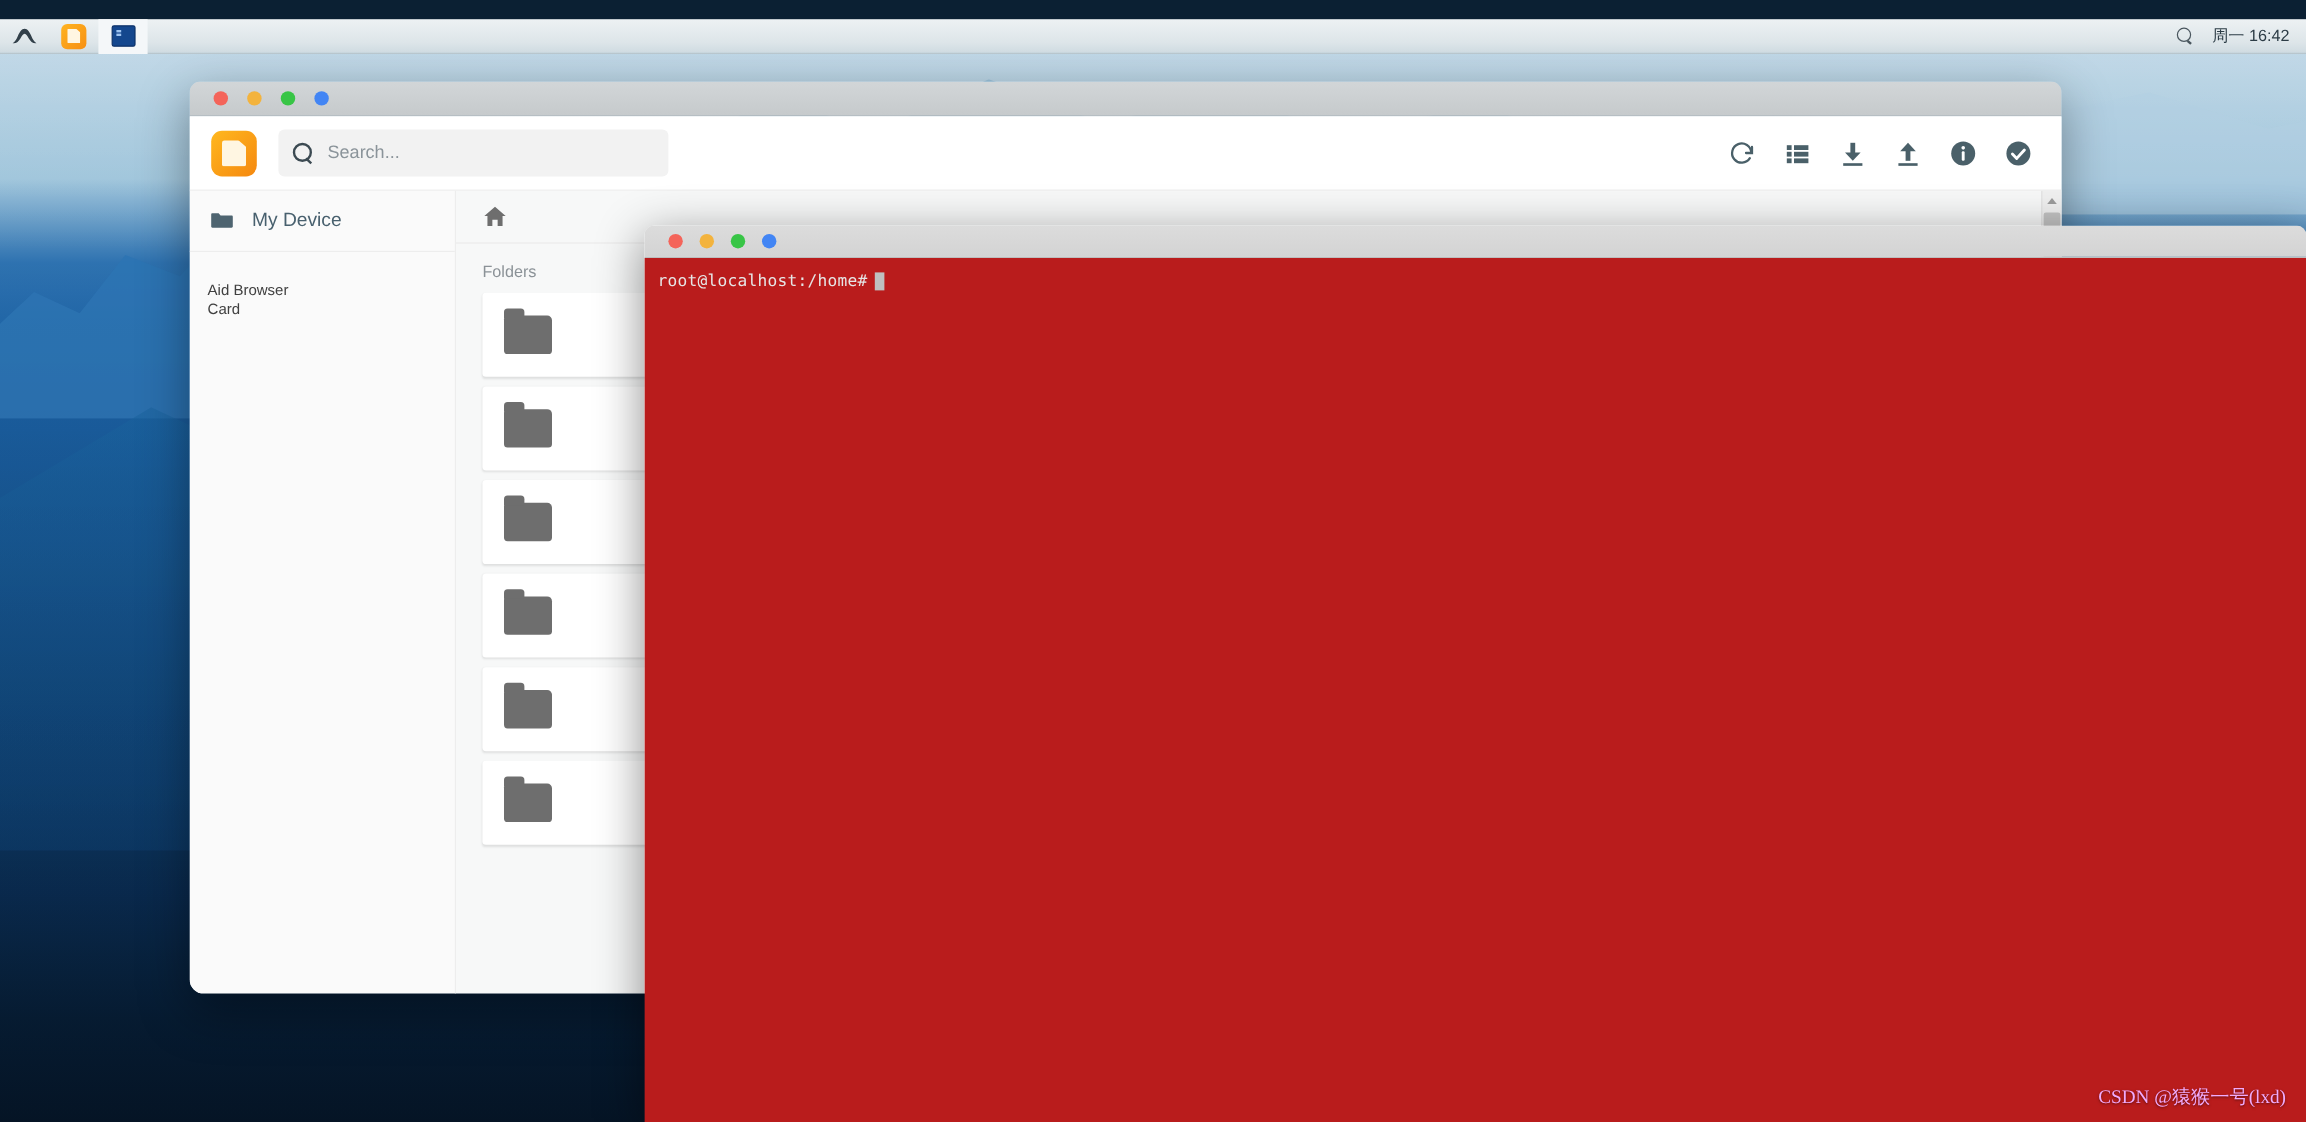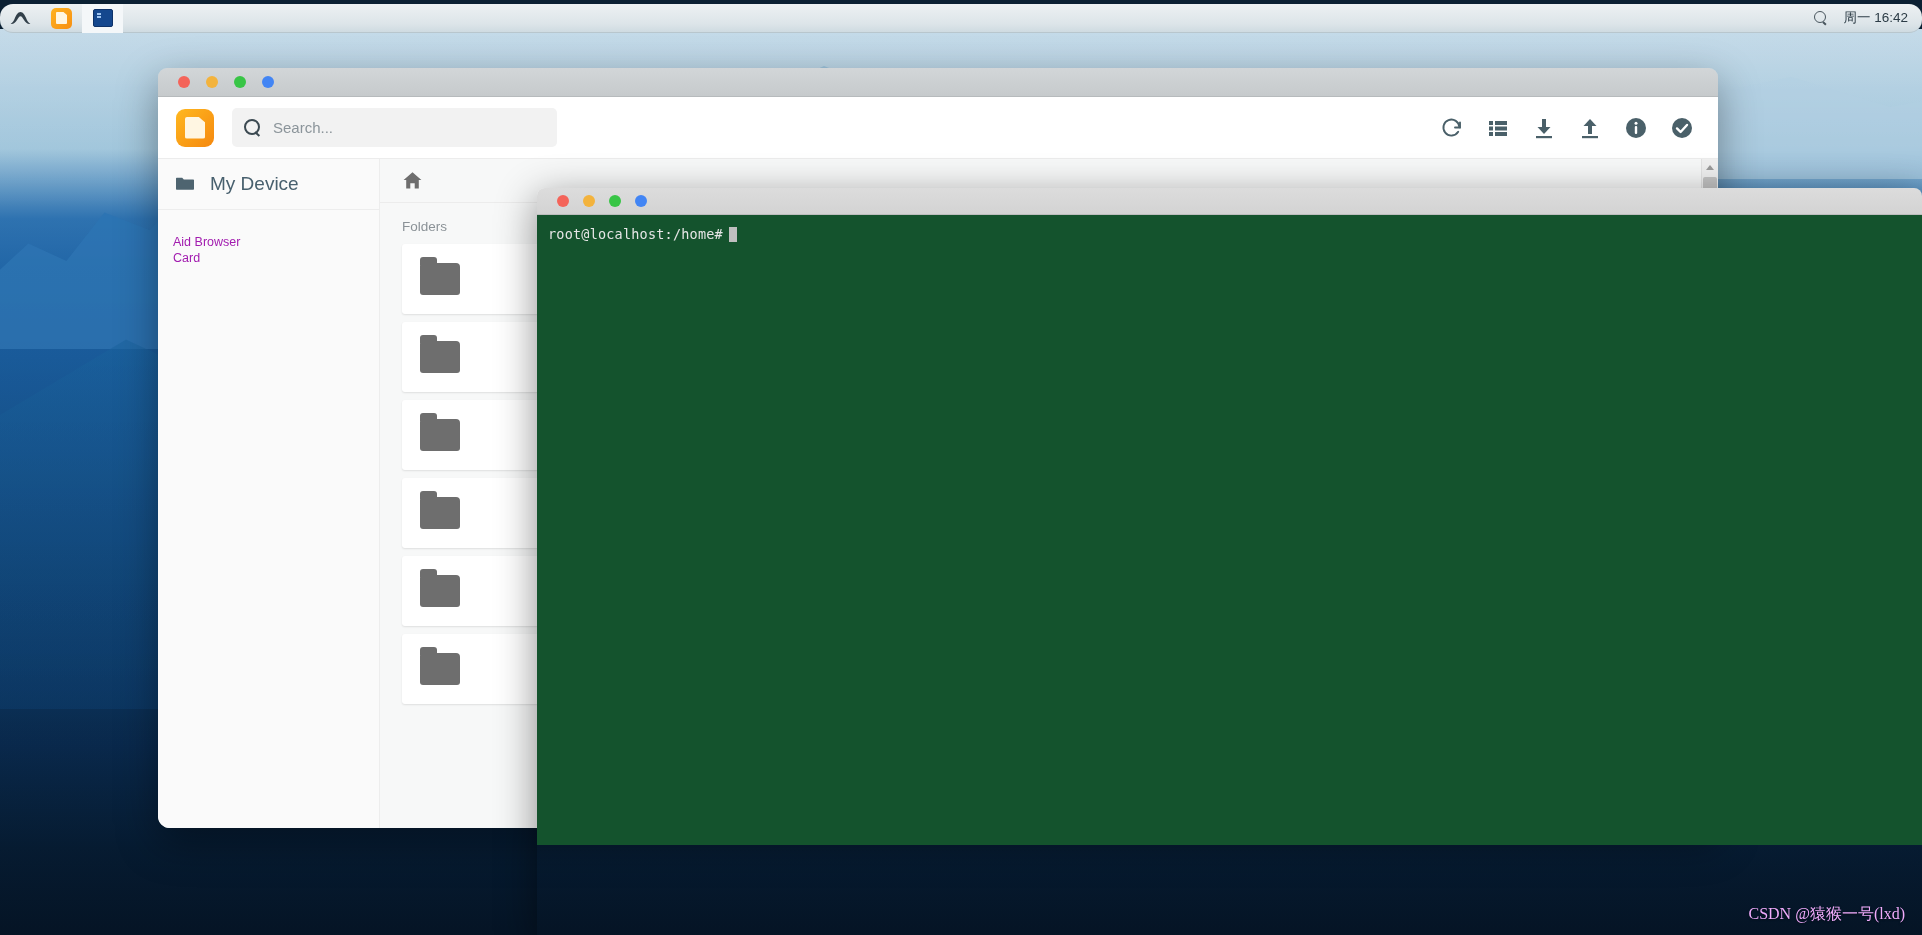--- a/index.html
+++ b/index.html
@@ -57,27 +57,26 @@
     opacity: .55;
   }
   .haze {
     position: absolute; left:0; top:0; width:1922px; height:906px;
     background: linear-gradient(to bottom, rgba(255,255,255,.18) 0px,
       rgba(255,255,255,0) 180px, rgba(0,0,0,.10) 620px, rgba(0,0,0,.28) 906px);
   }
 
   
   #topbar {
-    position: absolute; left: 0; top: 4px;
+    position: absolute; left: 0; top: 16px;
     width: 1922px; height: 29px;
     background: linear-gradient(to bottom, #edf1f3, #dde5e9 70%, #cfdbe1);
     border-bottom: 1px solid #b8c6cd;
     display: flex; align-items: center;
     z-index: 50;
-    border-radius: 13px;
   }
   .tb-item {
     width: 41px; height: 29px;
     display: flex; align-items: center; justify-content: center;
   }
   .tb-item.active { background: #f4f7f9; }
   .tb-logo svg { display:block; }
   .tb-fm {
     width: 21px; height: 21px; border-radius: 5px;
     background: linear-gradient(135deg, #ffb321, #f78f12);
@@ -185,27 +184,27 @@
   #fm-main { display: flex; height: 669px; }
 
   
   #fm-sidebar {
     width: 222px; background: #fafafa; border-right: 1px solid #ededed;
     flex: 0 0 222px;
   }
   .side-item {
     height: 51px; display: flex; align-items: center; gap: 15px;
     padding-left: 17px; border-bottom: 1px solid #ededed;
-    color: #48606e; font-size: 19px; cursor: pointer;
+    color: #48606e; font-size: 16px; cursor: pointer;
   }
   .side-item.no-border { border-bottom: none; }
   .side-icon { width: 20px; height: 20px; flex: 0 0 auto; }
   .side-icon svg { display:block; }
   #side-footer {
-    padding: 25px 0 0 15px; color: #a21caf;
+    padding: 25px 0 0 15px; color: #404040;
     font-size: 12.5px; line-height: 1.25;
   }
   #side-footer div { cursor: pointer; }
 
   
   #fm-content { flex: 1; background: #f7f8f8; position: relative; overflow: hidden; }
   #home-row {
     height: 44px; display: flex; align-items: center;
     padding-left: 22px; border-bottom: 1px solid #ececec;
   }
@@ -255,21 +254,21 @@
     border-radius: 8px 8px 0 0;
     box-shadow: 0 10px 40px rgba(0,0,0,.45);
     overflow: hidden; z-index: 40;
   }
   #term-titlebar {
     height: 27px; background: linear-gradient(to bottom, #dcdcdc, #d3d3d3);
     display: flex; align-items: center; padding-left: 20px; gap: 14px;
     border-bottom: 1px solid #bdbdbd;
   }
   #term-body {
-    height: 630px; background: #14532d;
+    height: 720px; background: #b91c1c;
     padding: 11px 0 0 11px;
     font-family: "DejaVu Sans Mono", monospace;
     font-size: 13.5px; color: #e6e6e6;
   }
   #term-line { display: flex; align-items: center; }
   #term-prompt { white-space: pre; letter-spacing: .2px; }
   #term-cursor {
     display: inline-block; width: 8px; height: 15px;
     background: #bfbfbf; margin-left: 6px;
   }

